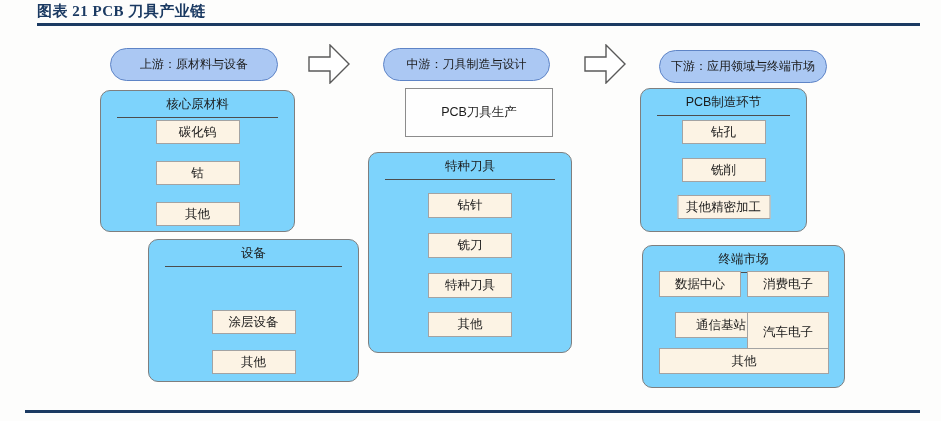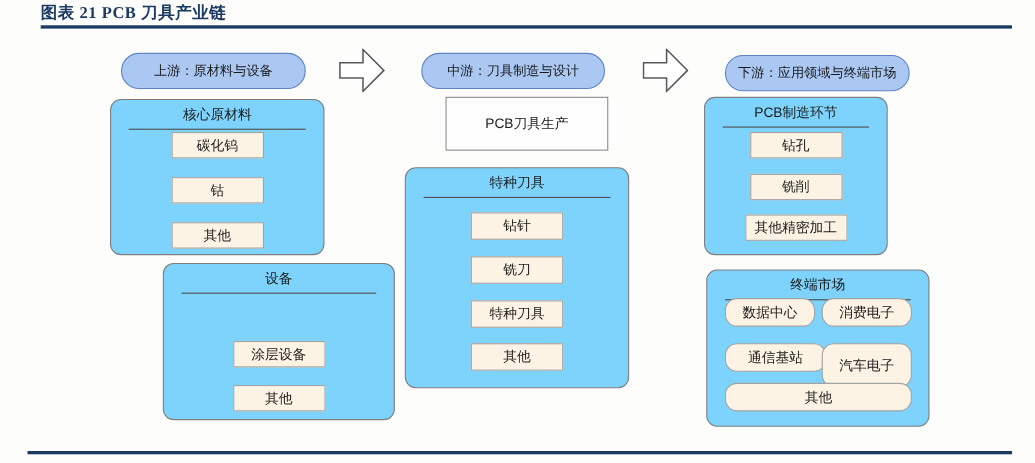--- a/index.html
+++ b/index.html
@@ -39,21 +39,21 @@
     text-align:center;font-size:12.5px;padding-top:5px;white-space:nowrap;
   }
   .group-divider{height:0;border-top:1px solid #4d4d4d;margin:4px 16px 0 16px;}
   .item{
     position:absolute;left:50%;transform:translateX(-50%);
     min-width:84px;height:24px;box-sizing:border-box;
     background:var(--item-fill);border:1px solid var(--item-border);
     display:flex;align-items:center;justify-content:center;
     font-size:12.5px;padding:0 8px;white-space:nowrap;
   }
-  .item.fixed{left:auto;transform:none;border-radius:11px;}
+  .item.fixed{left:auto;transform:none;}
   .plain-box{
     position:absolute;background:#fefefe;border:1.3px solid #8c8c8c;
     display:flex;align-items:center;justify-content:center;font-size:12.5px;
     box-sizing:border-box;
   }
 </style>
 </head>
 <body>
 
 <div class="canvas">
@@ -105,18 +105,18 @@
     <div class="item" style="top:31px;">钻孔</div>
     <div class="item" style="top:69px;">铣削</div>
     <div class="item" style="top:106px;">其他精密加工</div>
   </div>
 
   <div class="group" style="left:642px;top:245px;width:203px;height:143px;">
     <div class="group-title">终端市场</div>
     <div class="group-divider"></div>
     <div class="item fixed" style="left:16px;top:25px;width:82px;min-width:0;height:26px;">数据中心</div>
     <div class="item fixed" style="left:104px;top:25px;width:82px;min-width:0;height:26px;">消费电子</div>
-    <div class="item fixed" style="left:16px;top:66px;width:92px;min-width:0;height:26px;font-family:Liberation Mono, monospace;">通信基站</div>
+    <div class="item fixed" style="left:32px;top:66px;width:92px;min-width:0;height:26px;font-family:Liberation Mono, monospace;">通信基站</div>
     <div class="item fixed" style="left:104px;top:66px;width:82px;min-width:0;height:40px;">汽车电子</div>
     <div class="item fixed" style="left:16px;top:102px;width:170px;min-width:0;height:26px;">其他</div>
   </div>
 
 </div>
 
 </body></html>

